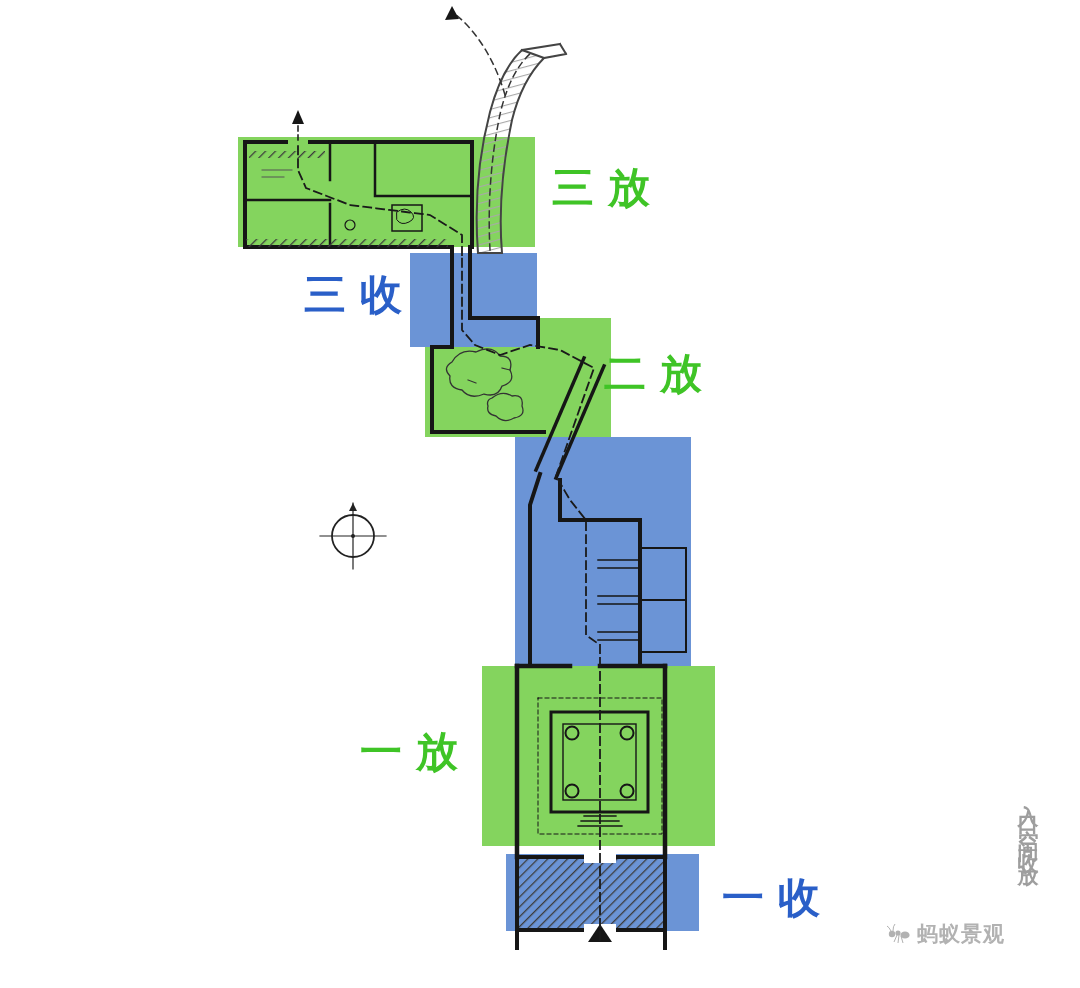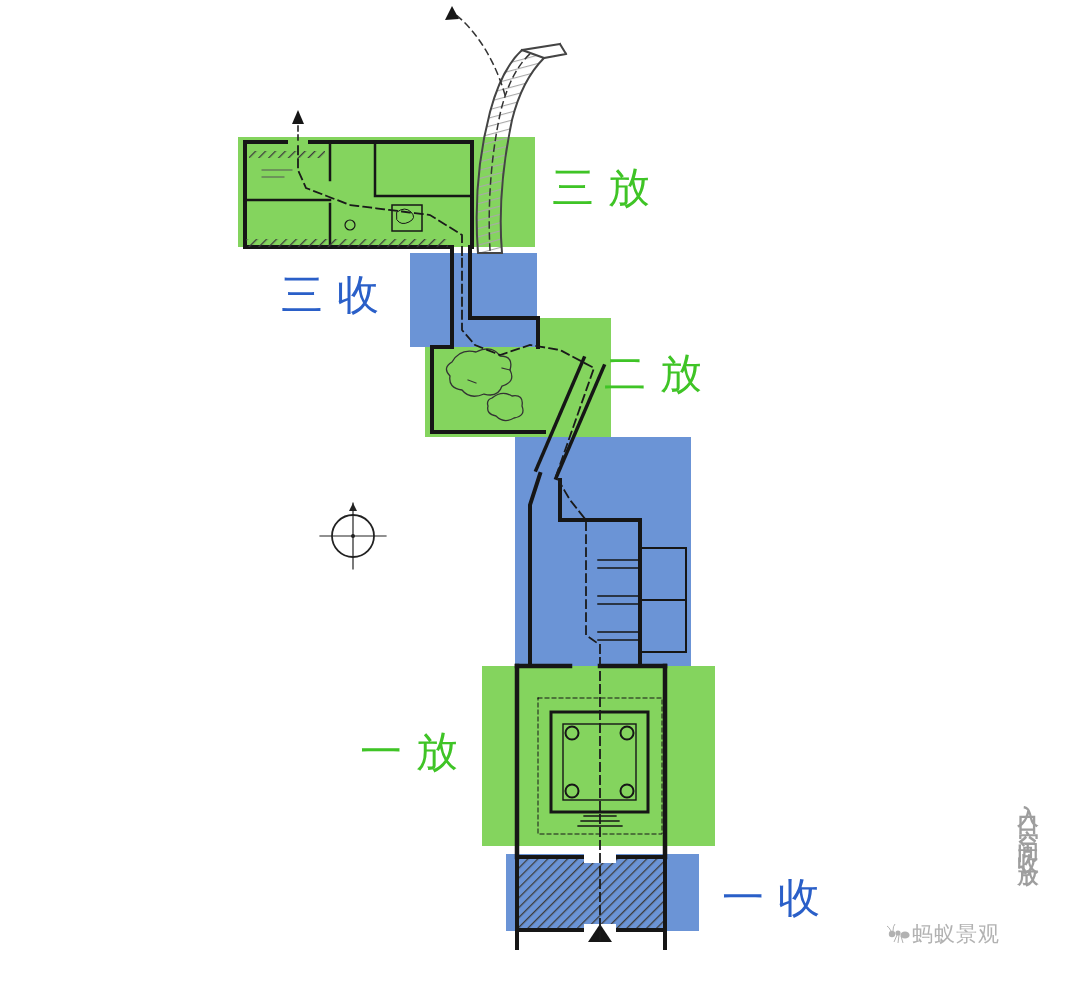--- a/index.html
+++ b/index.html
@@ -1,34 +1,34 @@
 <!DOCTYPE html>
 <html style="--zone-green: #84d45e; --zone-blue: #6b94d6; --label-green: #3fc426; --label-blue: #2a5fc8; --side-gray: #9e9e9e; --watermark-gray: #b2b2b2;"><head>
 <meta charset="utf-8">
 <style>
   html,body{margin:0;padding:0;background:#ffffff;}
   body{font-family:"Liberation Sans","DejaVu Sans",sans-serif;}
   #canvas{position:relative;width:1080px;height:988px;background:#fff;overflow:hidden;}
   #plan-svg{position:absolute;left:0;top:0;}
   .zone-green{fill:var(--zone-green,#84d45e);}
   .zone-blue{fill:var(--zone-blue,#6b94d6);}
-  .lbl{position:absolute;font-weight:400;font-size:42px;letter-spacing:14px;line-height:1;white-space:nowrap;}
+  .lbl{position:absolute;font-weight:700;font-size:42px;letter-spacing:14px;line-height:1;white-space:nowrap;}
   .lbl.green{color:var(--label-green,#3fc426);}
   .lbl.blue{color:var(--label-blue,#2a5fc8);}
   .side-caption{
     position:absolute;left:1018px;top:788px;
     writing-mode:vertical-rl;
     color:var(--side-gray,#9e9e9e);
     font-size:21px;letter-spacing:12px;font-weight:600;line-height:1;
   }
   .watermark{
     position:absolute;left:886px;top:920px;
-    display:flex;align-items:center;
+    display:flex;align-items:center;gap:5px;
     color:var(--watermark-gray,#b2b2b2);
-    font-size:21px;font-weight:400;letter-spacing:1px;text-align:center;
+    font-size:21px;font-weight:700;letter-spacing:1px;text-align:center;
   }
   .watermark svg{display:block;}
 </style>
 </head>
 <body>
 
 <div id="canvas">
 
   <svg id="plan-svg" width="1080" height="988" viewBox="0 0 1080 988">
     <defs>
@@ -133,21 +133,21 @@
       <g>
         <circle cx="353" cy="536" r="21" stroke-width="1.8" stroke="#222"></circle>
         <path d="M353,503 V569 M320,536 H386" stroke-width="1.2" stroke="#222"></path>
         <path d="M353,503 L349,511 L357,511 Z" fill="#222" stroke="none"></path>
         <circle cx="353" cy="536" r="2" fill="#222" stroke="none"></circle>
       </g>
     </g>
   </svg>
 
   <div class="lbl green" style="left:552px;top:167px">三放</div>
-  <div class="lbl blue" style="left:281px;top:274px">三收</div>
+  <div class="lbl blue" style="left:304px;top:274px">三收</div>
   <div class="lbl green" style="left:604px;top:353px">二放</div>
   <div class="lbl blue" style="left:722px;top:877px">一收</div>
   <div class="lbl green" style="left:360px;top:731px">一放</div>
 
   <div class="side-caption">入口空间收放</div>
 
   <div class="watermark">
     <svg width="26" height="22" viewBox="0 0 26 22">
       <g fill="#b2b2b2" stroke="#b2b2b2">
         <circle cx="6" cy="11" r="3.2" stroke="none"></circle>

